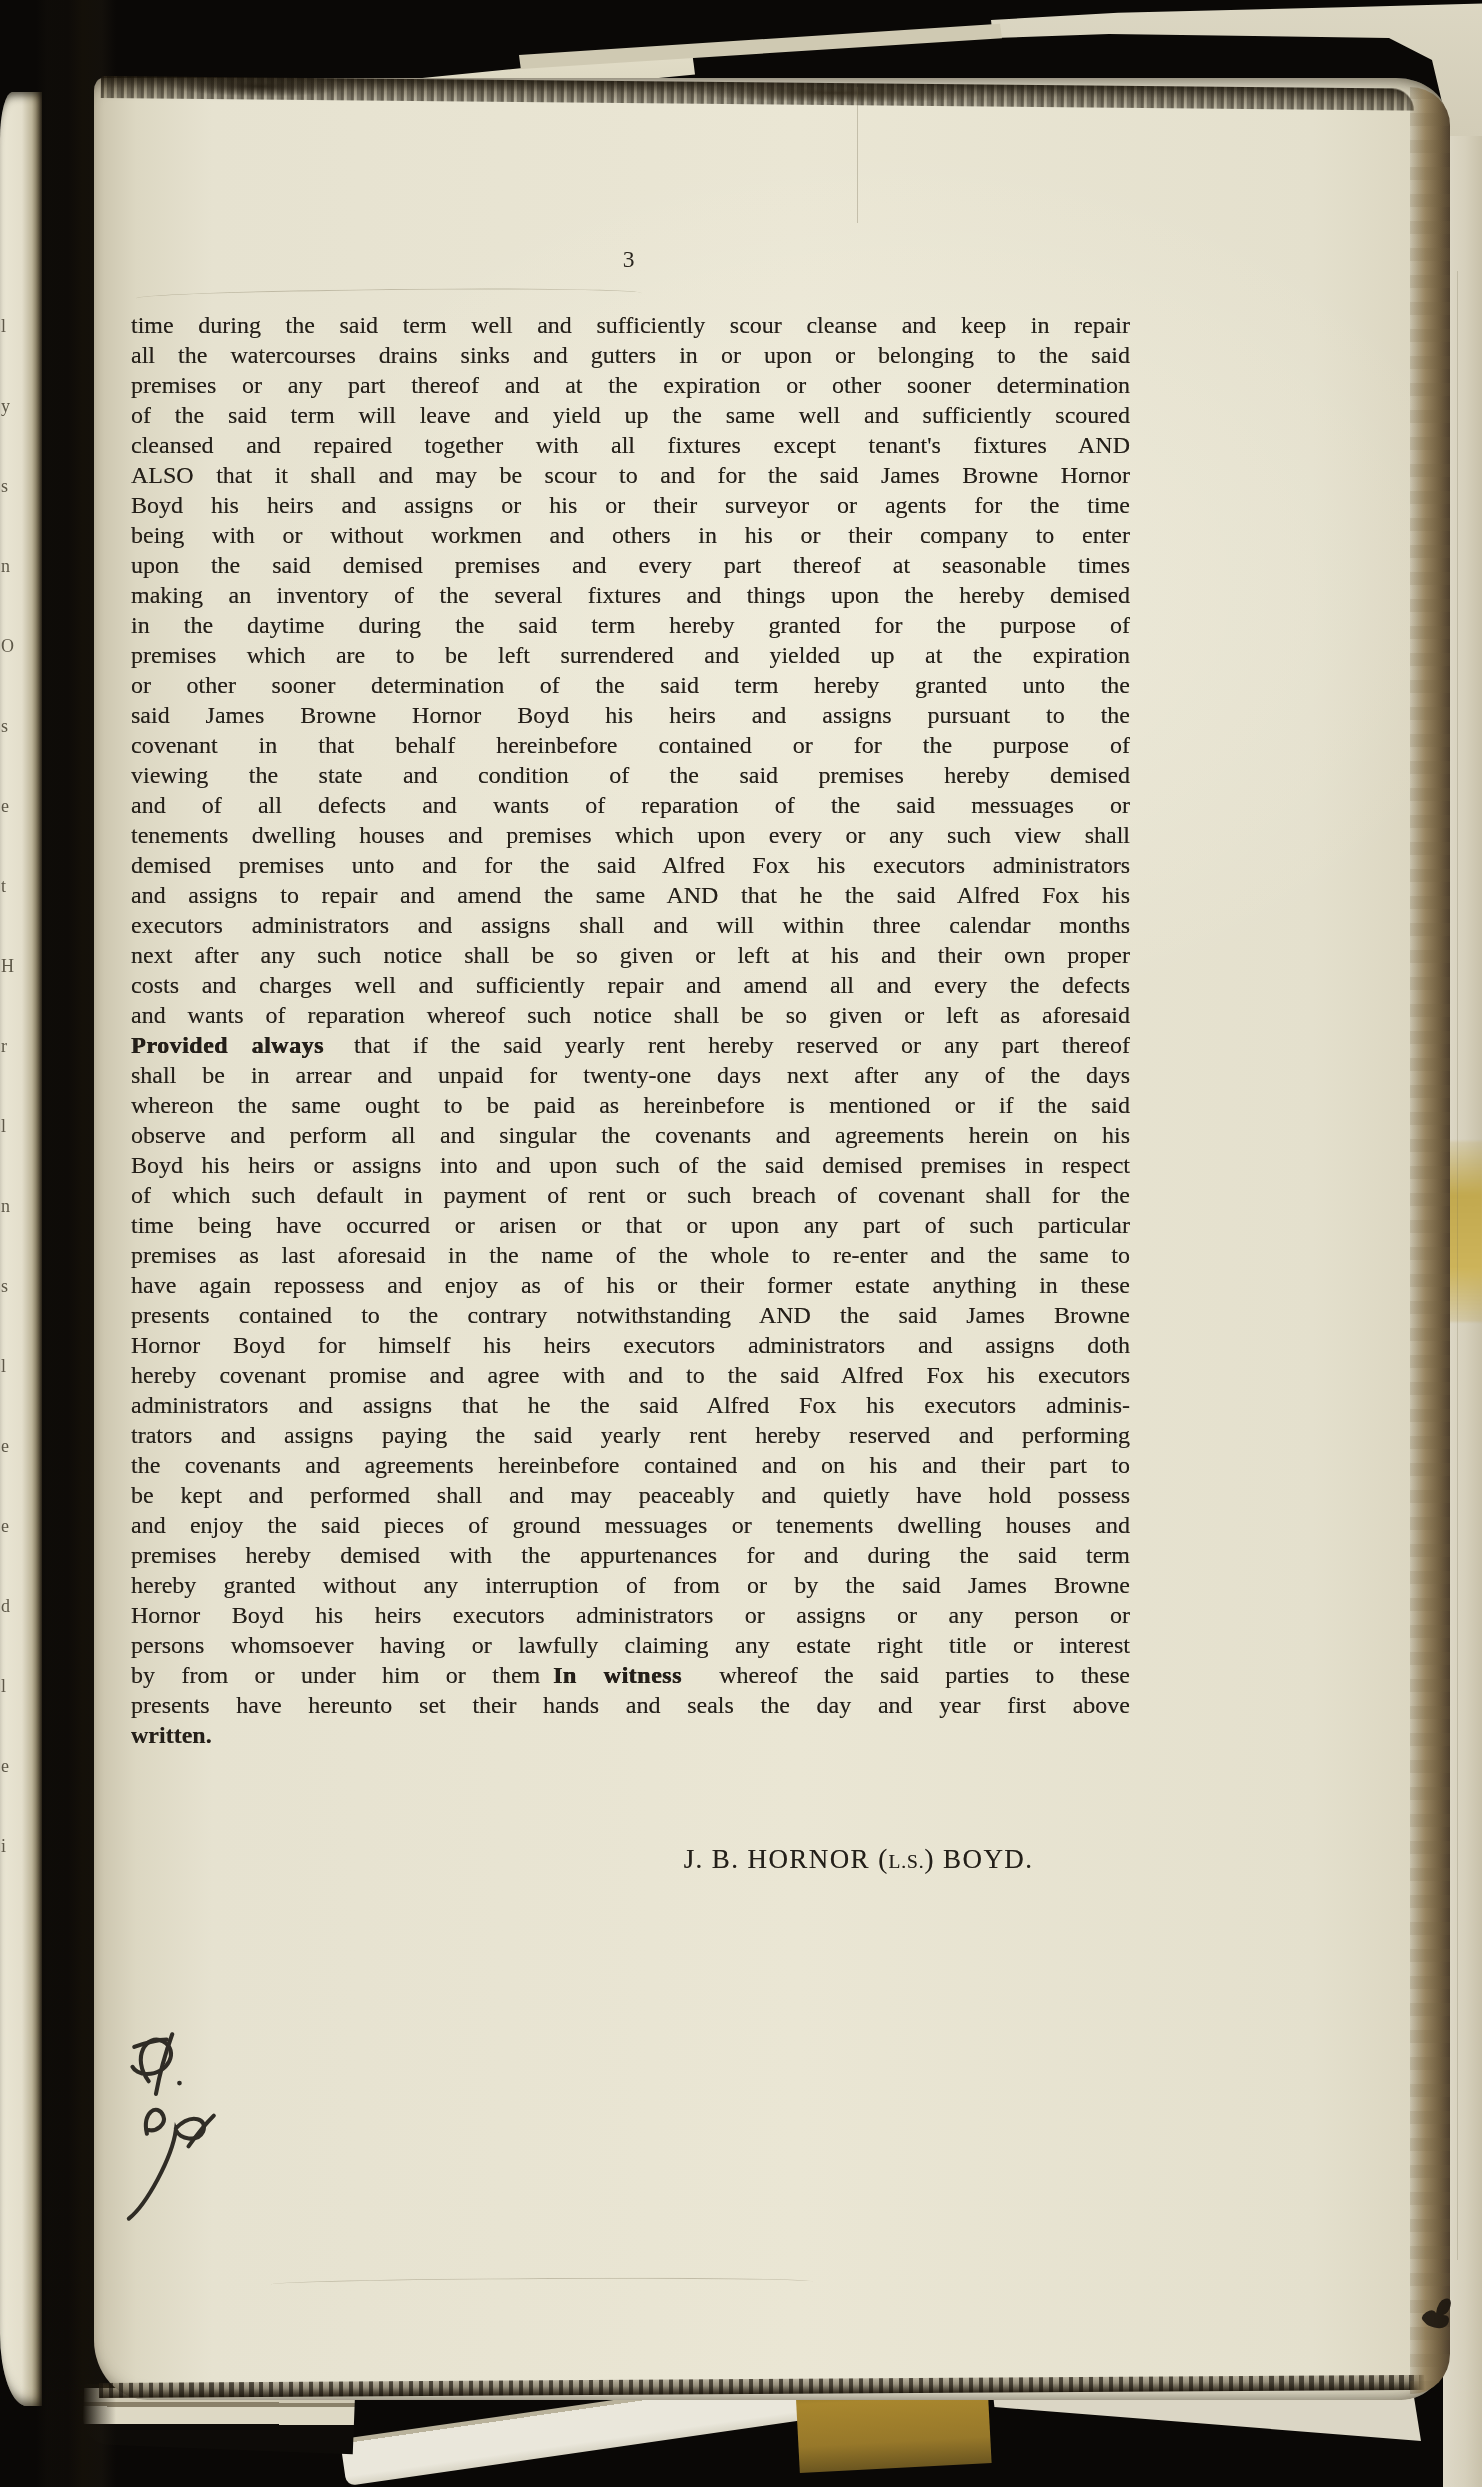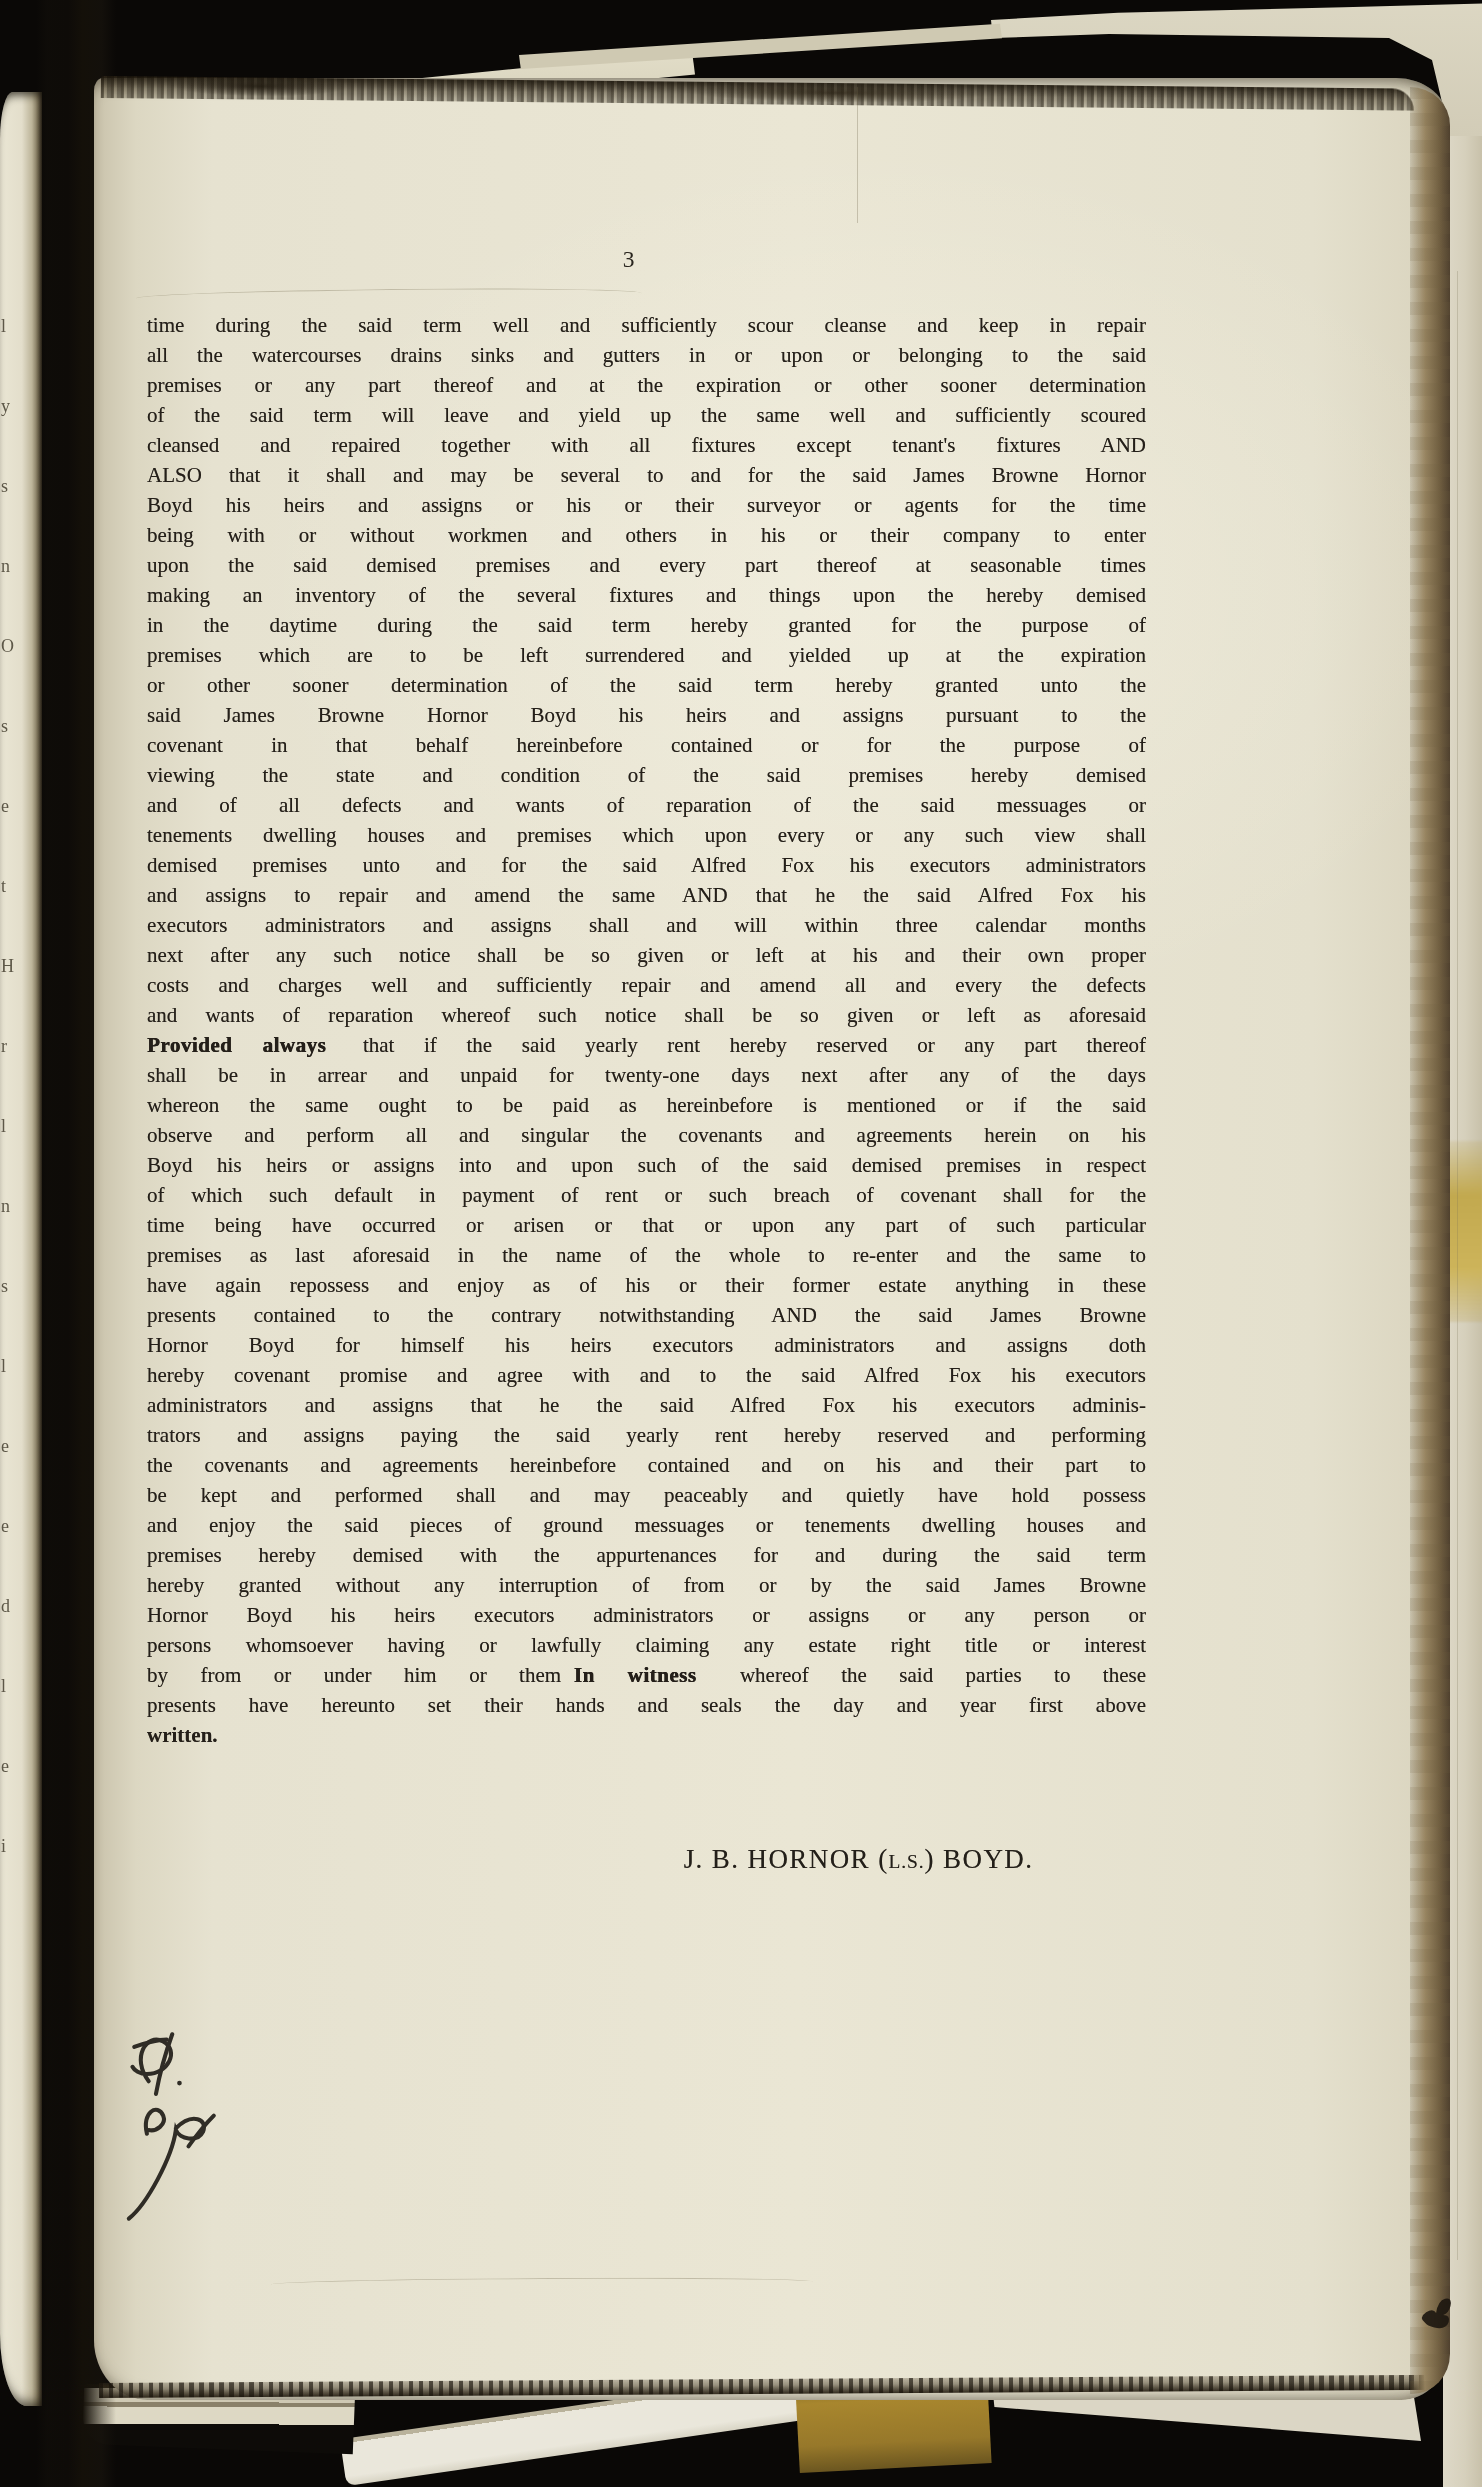--- a/index.html
+++ b/index.html
@@ -126,23 +126,22 @@
   #crease-bottom{left:271px;top:2278px;width:542px;height:9px;border-radius:50%;transform:rotate(-.3deg);}
   #crease-under{left:1457px;top:271px;width:0.9px;height:1989px;border-top:none;border-left:0.9px solid rgba(120,110,85,.25);}
 
   
   #page-number{
     left:579px;top:246px;width:99px;z-index:8;text-align:center;
     font-size:23.5px;color:#2a261f;
   }
   #legal-text{
     left:131px;top:310px;width:999px;z-index:8;
-    font-size:21px;line-height:30px;color:#241f19;
+    font-size:24px;line-height:30px;color:#241f19;
     text-shadow:0 0 0.5px rgba(35,30,24,.55);
-    margin-left:16px;
   }
   .tl{text-align:justify;text-align-last:justify;white-space:normal;}
   .tl.last{text-align:left;text-align-last:left;font-weight:bold;}
   .bl{ 
     font-weight:bold;letter-spacing:0.5px;
     text-shadow:0.5px 0 0 currentColor,0 0 0.5px rgba(35,30,24,.6);
     margin-right:7.2px;
   }
   .bl.mid{margin-left:12.7px;margin-right:11px;}
   #signature-line{
@@ -210,21 +209,21 @@
 <div class="abs crease" id="crease-bottom"></div>
 <div class="abs crease" id="crease-under"></div>
 
 <div class="abs" id="page-number">3</div>
 <div class="abs" id="legal-text">
     <div class="tl">time during the said term well and sufficiently scour cleanse and keep in repair</div>
     <div class="tl">all the watercourses drains sinks and gutters in or upon or belonging to the said</div>
     <div class="tl">premises or any part thereof and at the expiration or other sooner determination</div>
     <div class="tl">of the said term will leave and yield up the same well and sufficiently scoured</div>
     <div class="tl">cleansed and repaired together with all fixtures except tenant's fixtures AND</div>
-    <div class="tl">ALSO that it shall and may be several to and for the said James Browne Hornor</div>
+    <div class="tl">ALSO that it shall and may be scour to and for the said James Browne Hornor</div>
     <div class="tl">Boyd his heirs and assigns or his or their surveyor or agents for the time</div>
     <div class="tl">being with or without workmen and others in his or their company to enter</div>
     <div class="tl">upon the said demised premises and every part thereof at seasonable times</div>
     <div class="tl">making an inventory of the several fixtures and things upon the hereby demised</div>
     <div class="tl">in the daytime during the said term hereby granted for the purpose of</div>
     <div class="tl">premises which are to be left surrendered and yielded up at the expiration</div>
     <div class="tl">or other sooner determination of the said term hereby granted unto the</div>
     <div class="tl">said James Browne Hornor Boyd his heirs and assigns pursuant to the</div>
     <div class="tl">covenant in that behalf hereinbefore contained or for the purpose of</div>
     <div class="tl">viewing the state and condition of the said premises hereby demised</div>

